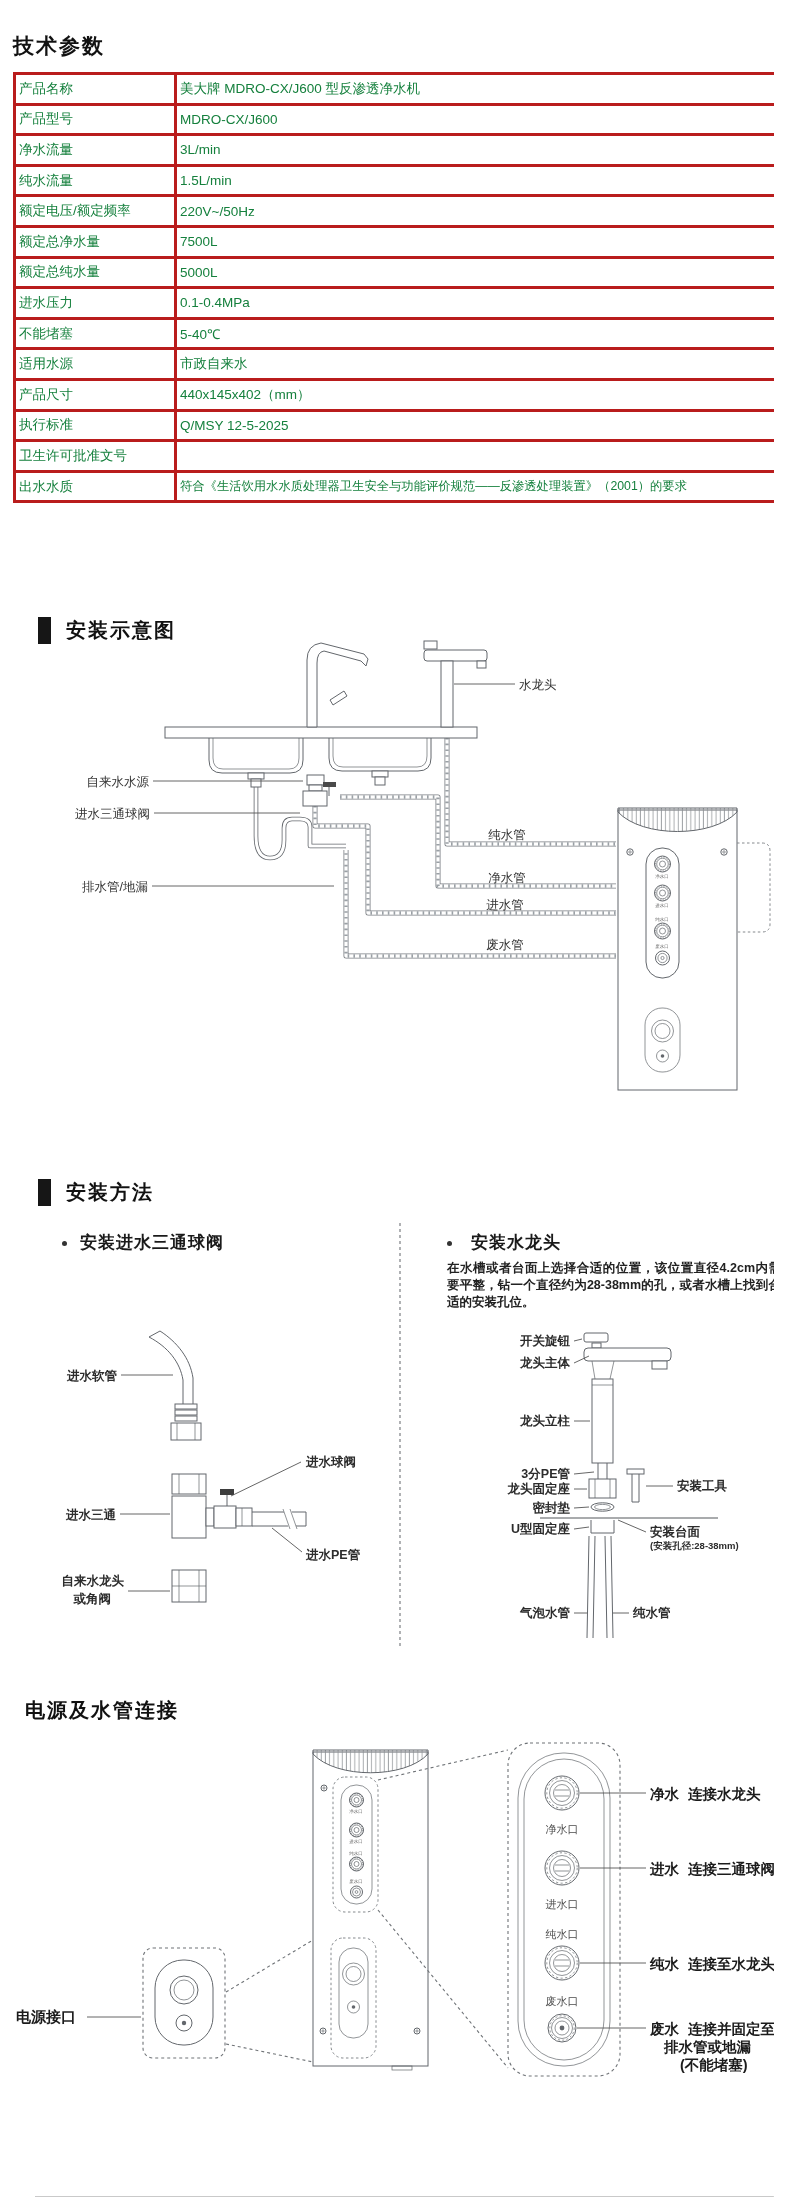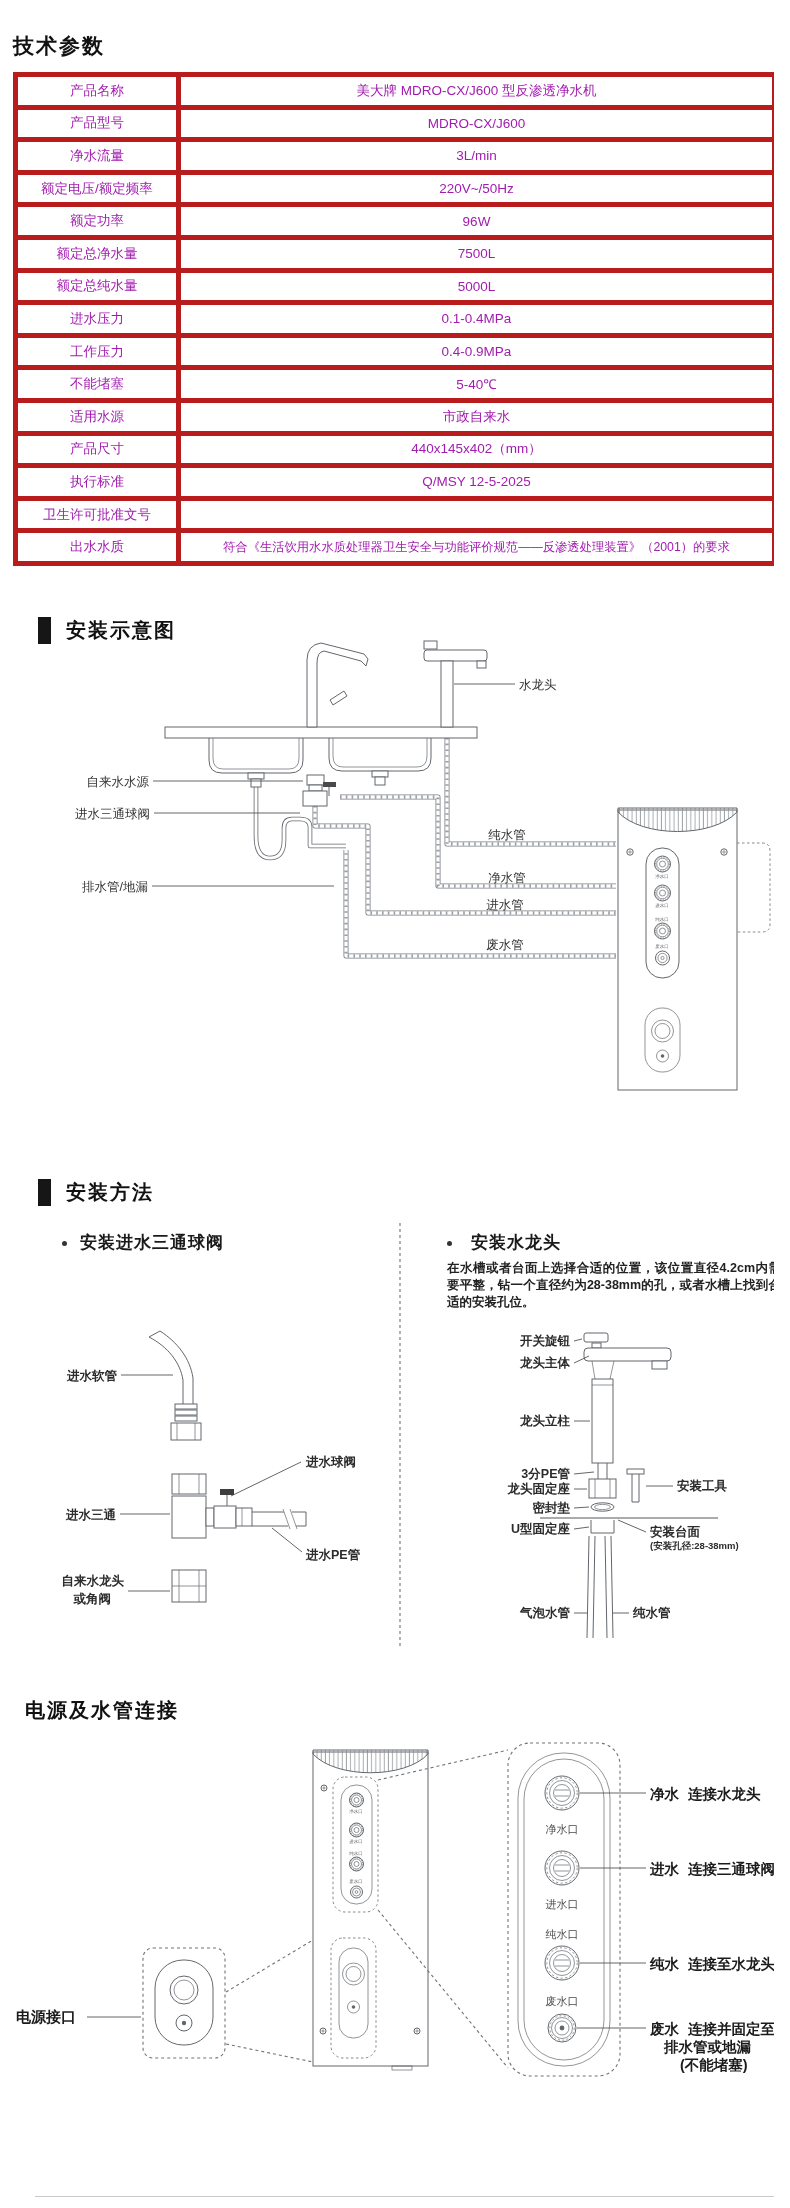--- a/index.html
+++ b/index.html
@@ -1,22 +1,22 @@
 <!DOCTYPE html>
 <html><head>
 <meta charset="utf-8">
 <style>
   html,body{margin:0;padding:0;background:#fff;}
   body{font-family:"Liberation Sans",sans-serif;}
   #page{position:relative;width:774px;height:2208px;background:#fff;overflow:hidden;border-radius:13px;}
   .sec-title{position:absolute;font-size:21px;font-weight:600;color:#111;letter-spacing:2px;white-space:nowrap;}
   .sec-bar{position:absolute;width:13px;height:27px;background:#161616;}
   table.spec{position:absolute;left:13px;top:72px;width:764px;border-collapse:collapse;table-layout:fixed;}
-  table.spec td{border:5px solid #b91c1c;height:27.6px;text-align:center;vertical-align:middle;
-    font-size:13.5px;color:#a21caf;padding:0 3px;overflow:hidden;white-space:nowrap;}
+  table.spec td{border:3px solid #b91c1c;height:27.6px;text-align:left;vertical-align:middle;
+    font-size:13.5px;color:#15803d;padding:0 3px;overflow:hidden;white-space:nowrap;}
   td.lbl{width:152px;}
   tr.long td.val{font-size:12.3px;}
   .bullet{position:absolute;font-size:17px;font-weight:700;color:#1a1a1a;letter-spacing:1px;white-space:nowrap;}
   .dot{position:absolute;width:5px;height:5px;border-radius:50%;background:#333;}
   .para{position:absolute;left:447px;top:1260px;width:334px;font-size:12.5px;line-height:1.34;
     color:#222;font-weight:600;text-align:justify;}
   svg{position:absolute;}
   svg text{font-family:"Liberation Sans",sans-serif;}
   .ln{stroke:#63676c;fill:none;stroke-width:1;}
   .lnf{stroke:#63676c;fill:#fff;stroke-width:1;}
@@ -51,42 +51,38 @@
         </tr>
       <tr>
           <td class="lbl">产品型号</td>
           <td class="val">MDRO-CX/J600</td>
         </tr>
       <tr>
           <td class="lbl">净水流量</td>
           <td class="val">3L/min</td>
         </tr>
       <tr>
+          <td class="lbl">纯水流量</td>
+          <td class="val">1.5L/min</td>
+        </tr>
+      <tr>
           <td class="lbl">额定电压/额定频率</td>
           <td class="val">220V~/50Hz</td>
         </tr>
       <tr>
-          <td class="lbl">额定功率</td>
-          <td class="val">96W</td>
-        </tr>
-      <tr>
           <td class="lbl">额定总净水量</td>
           <td class="val">7500L</td>
         </tr>
       <tr>
           <td class="lbl">额定总纯水量</td>
           <td class="val">5000L</td>
         </tr>
       <tr>
           <td class="lbl">进水压力</td>
           <td class="val">0.1-0.4MPa</td>
-        </tr>
-      <tr>
-          <td class="lbl">工作压力</td>
-          <td class="val">0.4-0.9MPa</td>
         </tr>
       <tr>
           <td class="lbl">不能堵塞</td>
           <td class="val">5-40℃</td>
         </tr>
       <tr>
           <td class="lbl">适用水源</td>
           <td class="val">市政自来水</td>
         </tr>
       <tr>

